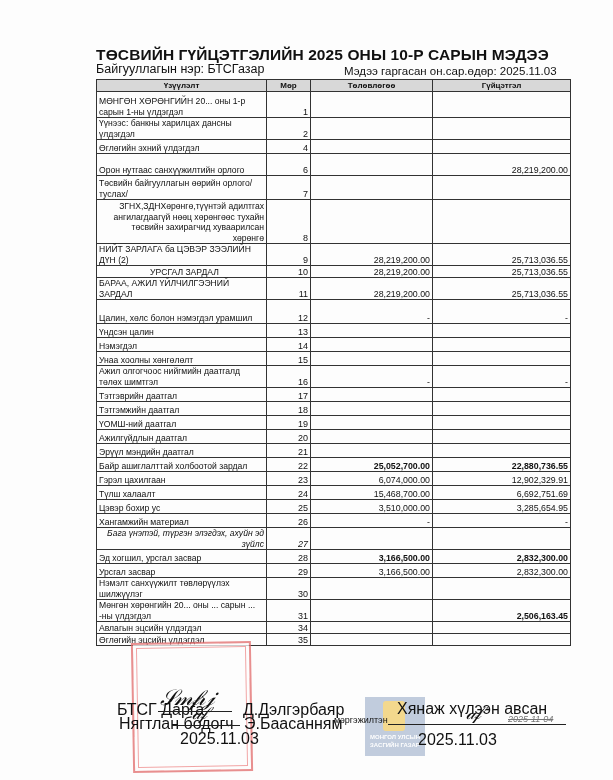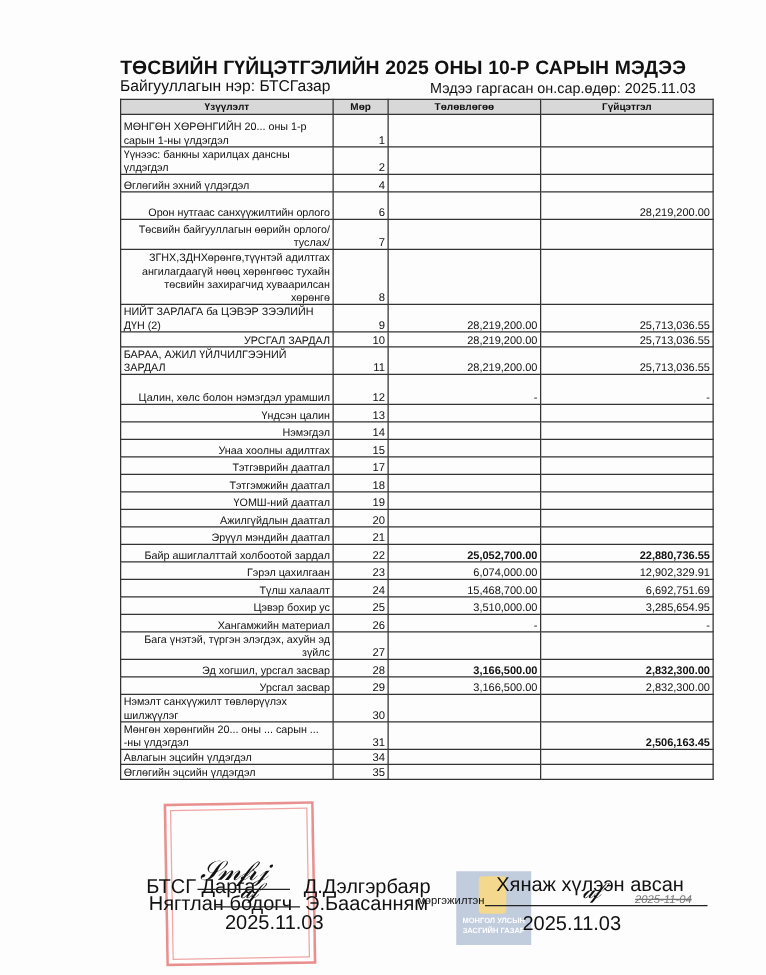--- a/index.html
+++ b/index.html
@@ -27,22 +27,22 @@
   table.report th {
     background: #d8d8d8; font-weight: bold; height: 11px; text-align: center; font-size: 8px;
   }
   col.c-name { width: 170px; }
   col.c-no { width: 44px; }
   col.c-plan { width: 122px; }
   col.c-act { width: 138px; }
   td.no { text-align: right; font-size: 9px; }
   td.num { text-align: right; font-size: 8.8px; }
   td.name.left { text-align: left; }
-  td.name.center { text-align: right; }
-  td.name.indent { text-align: right; padding-left: 8px; }
+  td.name.center { text-align: left; }
+  td.name.indent { text-align: center; padding-left: 8px; }
   td.name.right { text-align: right; }
   .bold { font-weight: bold; }
 
   .stamp {
     position: absolute; left: 132px; top: 642px; width: 116px; height: 126px;
     border: 2px solid #e26b6b; box-shadow: inset 0 0 0 3px #fdfdfd, inset 0 0 0 4px #e88; opacity: 0.75;
     transform: rotate(-1deg);
   }
   .sign-row { position: absolute; font-size: 16px; }
   .sig-line { position: absolute; border-bottom: 1px solid #222; }
@@ -153,24 +153,30 @@
         <td class="num"></td>
         <td class="num"></td>
       </tr>
       <tr style="height: 14px;">
         <td class="name center">Нэмэгдэл</td>
         <td class="no">14</td>
         <td class="num"></td>
         <td class="num"></td>
       </tr>
       <tr style="height: 14px;">
-        <td class="name center">Унаа хоолны адилтгах</td>
+        <td class="name center">Унаа хоолны хөнгөлөлт</td>
         <td class="no">15</td>
         <td class="num"></td>
         <td class="num"></td>
+      </tr>
+      <tr style="height: 22px;">
+        <td class="name center">Ажил олгогчоос нийгмийн даатгалд төлөх шимтгэл</td>
+        <td class="no">16</td>
+        <td class="num">-</td>
+        <td class="num">-</td>
       </tr>
       <tr style="height: 14px;">
         <td class="name center">Тэтгэврийн даатгал</td>
         <td class="no">17</td>
         <td class="num"></td>
         <td class="num"></td>
       </tr>
       <tr style="height: 14px;">
         <td class="name center">Тэтгэмжийн даатгал</td>
         <td class="no">18</td>
@@ -218,21 +224,21 @@
         <td class="no">25</td>
         <td class="num">3,510,000.00</td>
         <td class="num">3,285,654.95</td>
       </tr>
       <tr style="height: 14px;">
         <td class="name center">Хангамжийн материал</td>
         <td class="no">26</td>
         <td class="num">-</td>
         <td class="num">-</td>
       </tr>
-      <tr style="height: 22px;">
+      <tr style="height: 22px; font-style: italic;">
         <td class="name right">Бага үнэтэй, түргэн элэгдэх, ахуйн эд зүйлс</td>
         <td class="no">27</td>
         <td class="num"></td>
         <td class="num"></td>
       </tr>
       <tr style="height: 14px;">
         <td class="name center">Эд хогшил, урсгал засвар</td>
         <td class="no">28</td>
         <td class="num bold">3,166,500.00</td>
         <td class="num bold">2,832,300.00</td>

